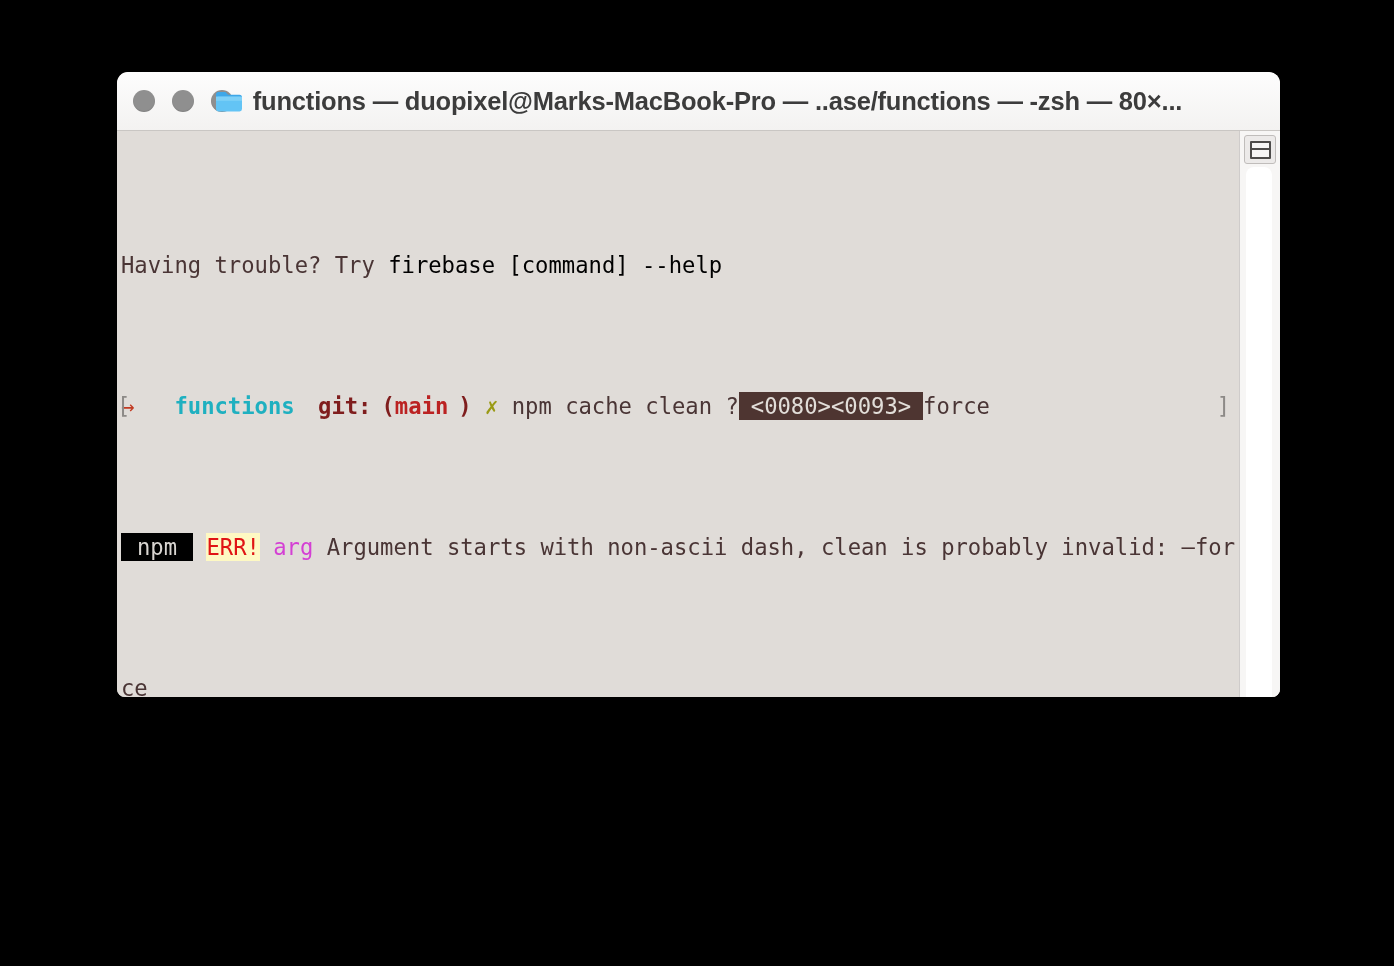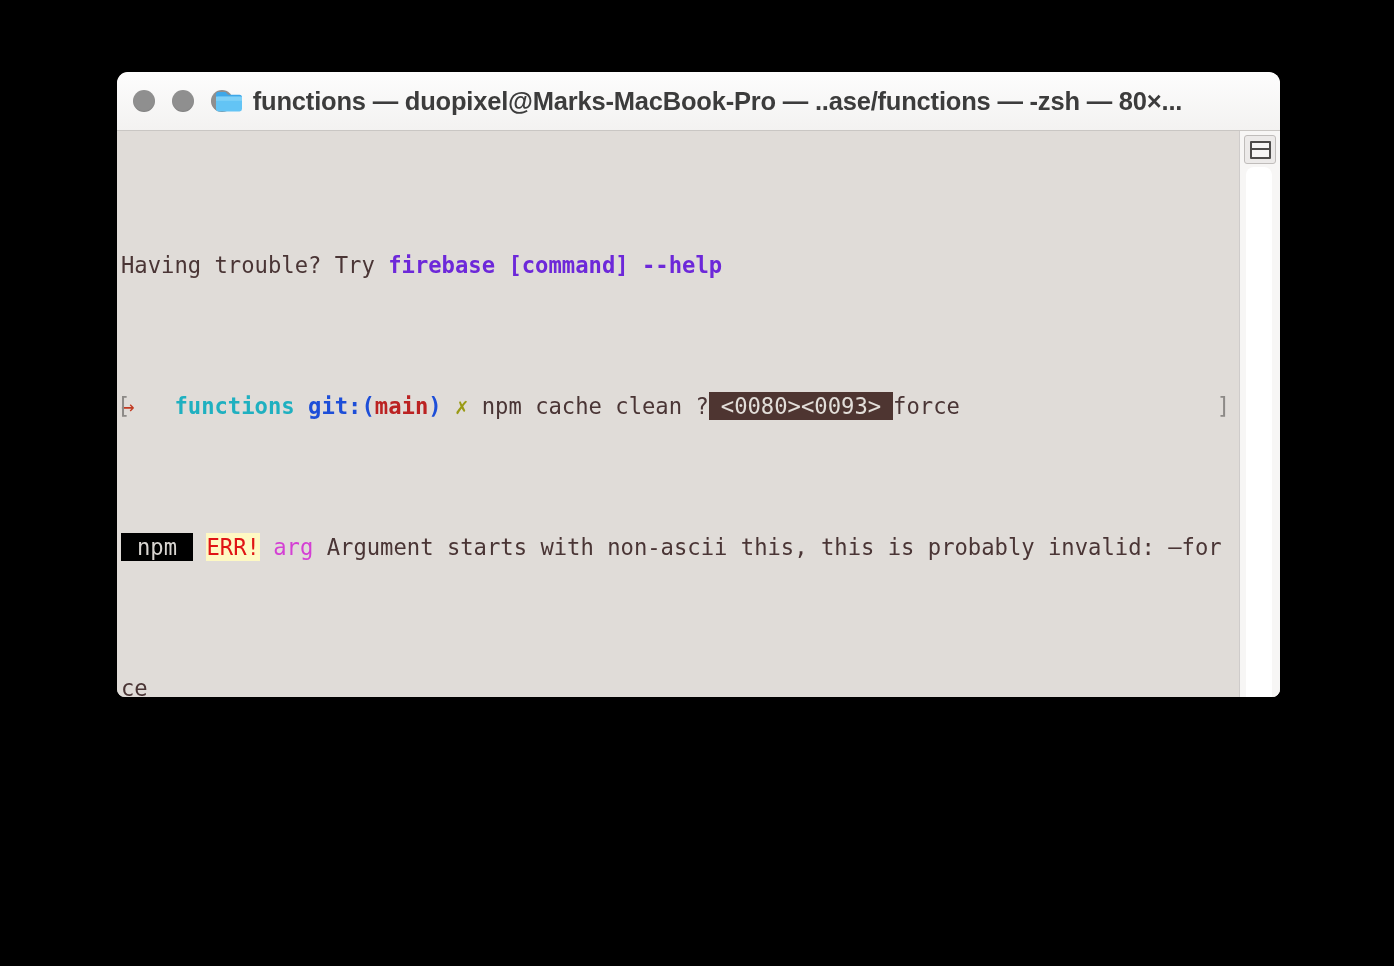--- a/index.html
+++ b/index.html
@@ -116,25 +116,25 @@
   .brk-r {
     position: absolute;
     right: 9px;
     color: #8d8a87;
   }
 
   
   .c-default { color: #4a3535; }
   .c-red     { color: #c23a22; }
   .c-cyan    { color: #1fb0c0; font-weight: bold; }
-  .c-blue    { color: #1d4ed8; font-weight: bold; }
+  .c-blue    { color: #7f1d1d; font-weight: bold; margin-left: 10px; }
   .c-darkred { color: #bb2222; font-weight: bold; }
   .c-olive   { color: #9a9a15; }
   .c-magenta { color: #d43fd4; }
-  .c-firebase{ color: #6d28d9; font-weight: bold; }
+  .c-firebase{ color: #000000; font-weight: normal; }
 
   .badge-npm {
     background: #000000;
     color: #d9d5d1;
     padding: 1px 16px;
   }
   .badge-err {
     background: #fef9c3;
     color: #e01414;
     padding: 1px 0;
@@ -235,21 +235,21 @@
 
       <div id="term">
 
         
         <div class="line"><span class="c-default">Having trouble? Try </span><span class="c-firebase">firebase [command] --help</span></div>
 
         
         <div class="line"><span class="brk-l">[</span><span class="c-red">→</span><span>   </span><span class="c-cyan">functions</span><span> </span><span class="c-blue">git:</span><span class="c-blue">(</span><span class="c-darkred">main</span><span class="c-blue">)</span><span> </span><span class="c-olive">✗</span><span> </span><span class="c-default">npm cache clean ?</span><span class="hl-sel">&lt;0080&gt;&lt;0093&gt;</span><span class="c-default">force</span><span class="brk-r">]</span></div>
 
         
-        <div class="line"><span class="badge-npm">npm</span><span> </span><span class="badge-err">ERR!</span><span> </span><span class="c-magenta">arg</span><span class="c-default"> Argument starts with non-ascii this, this is probably invalid: —for</span></div>
+        <div class="line"><span class="badge-npm">npm</span><span> </span><span class="badge-err">ERR!</span><span> </span><span class="c-magenta">arg</span><span class="c-default"> Argument starts with non-ascii dash, clean is probably invalid: —for</span></div>
 
         
         <div class="line"><span class="c-default">ce</span></div>
 
         
         <div class="line"><span class="badge-npm">npm</span><span> </span><span class="badge-warn">WARN</span><span> </span><span class="c-magenta">Not Found: —force</span></div>
 
         
         
 

